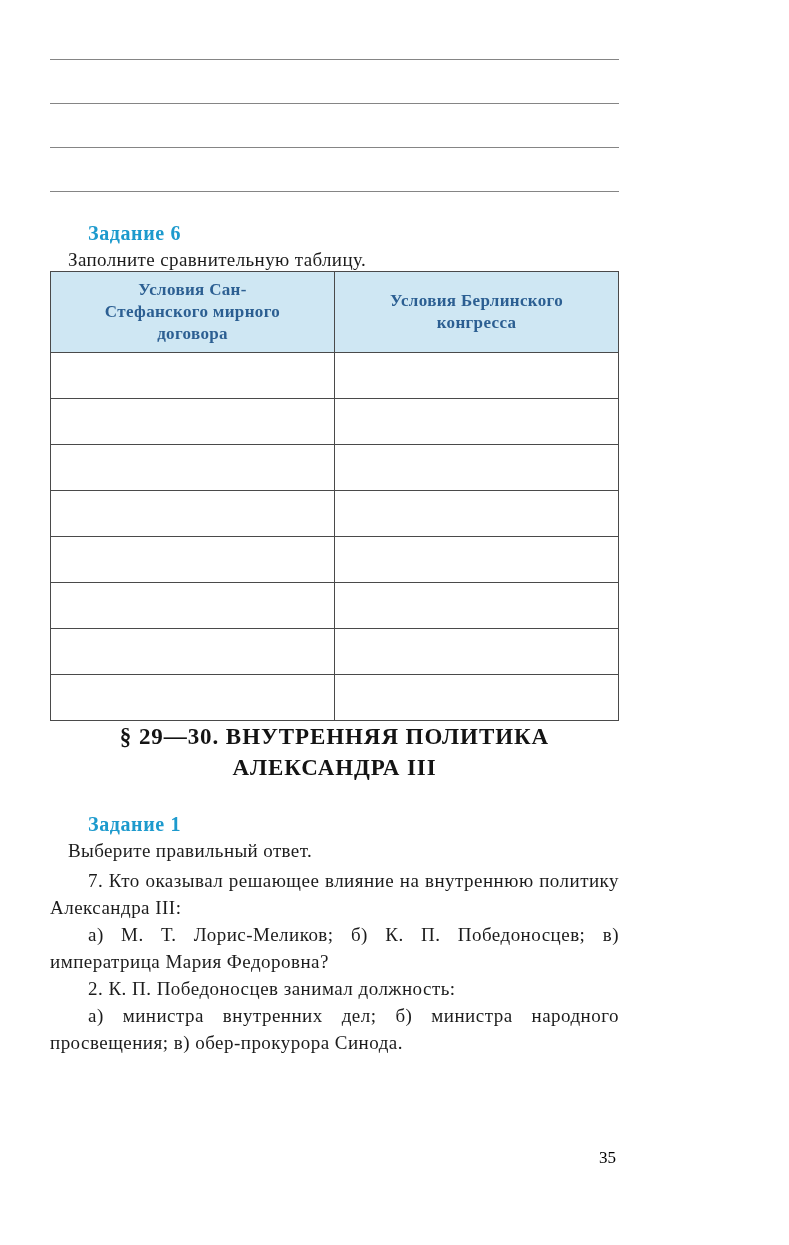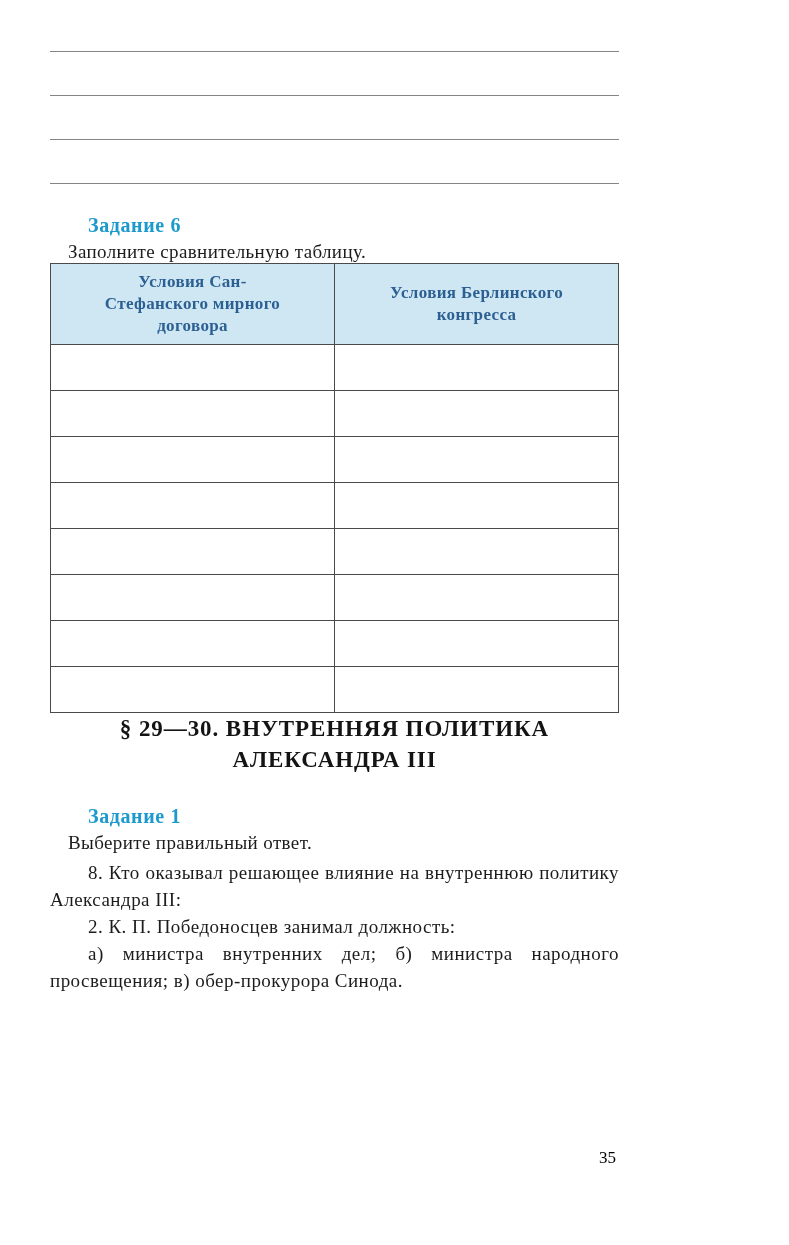--- a/index.html
+++ b/index.html
@@ -12,21 +12,21 @@
     height: 1245px;
     font-family: "Liberation Serif", serif;
     color: #1c1c1c;
     position: relative;
     overflow: hidden;
   }
   .page {
     box-sizing: border-box;
     width: 680px;
     height: 1245px;
-    padding: 8px 61px 0 50px;
+    padding: 16px 61px 0 50px;
     position: relative;
     background: #ffffff;
   }
   
   .answer-lines {
     width: 100%;
   }
   .answer-line {
     height: 43px;
     border-bottom: 1.5px solid #858585;
@@ -161,21 +161,22 @@
 
   <div class="section-title">
     <div>§ 29—30. ВНУТРЕННЯЯ ПОЛИТИКА</div>
     <div>АЛЕКСАНДРА III</div>
   </div>
 
   <div class="task-heading">Задание 1</div>
   <p class="task-instruction">Выберите правильный ответ.</p>
 
   <div class="body-text">
-    <p class="spaced">8. Кто оказывал решающее влияние на внутреннюю политику Александра III:</p>
+    <p class="spaced">7. Кто оказывал решающее влияние на внутреннюю политику Александра III:</p>
+    <p>а) М. Т. Лорис-Меликов; б) К. П. Победоносцев; в) императрица Мария Федоровна?</p>
 
     <p>2. К. П. Победоносцев занимал должность:</p>
     <p>а) министра внутренних дел; б) министра народного просвещения; в) обер-прокурора Синода.</p>
 
   </div>
 
   <div class="page-number">35</div>
 
 </div>
 

